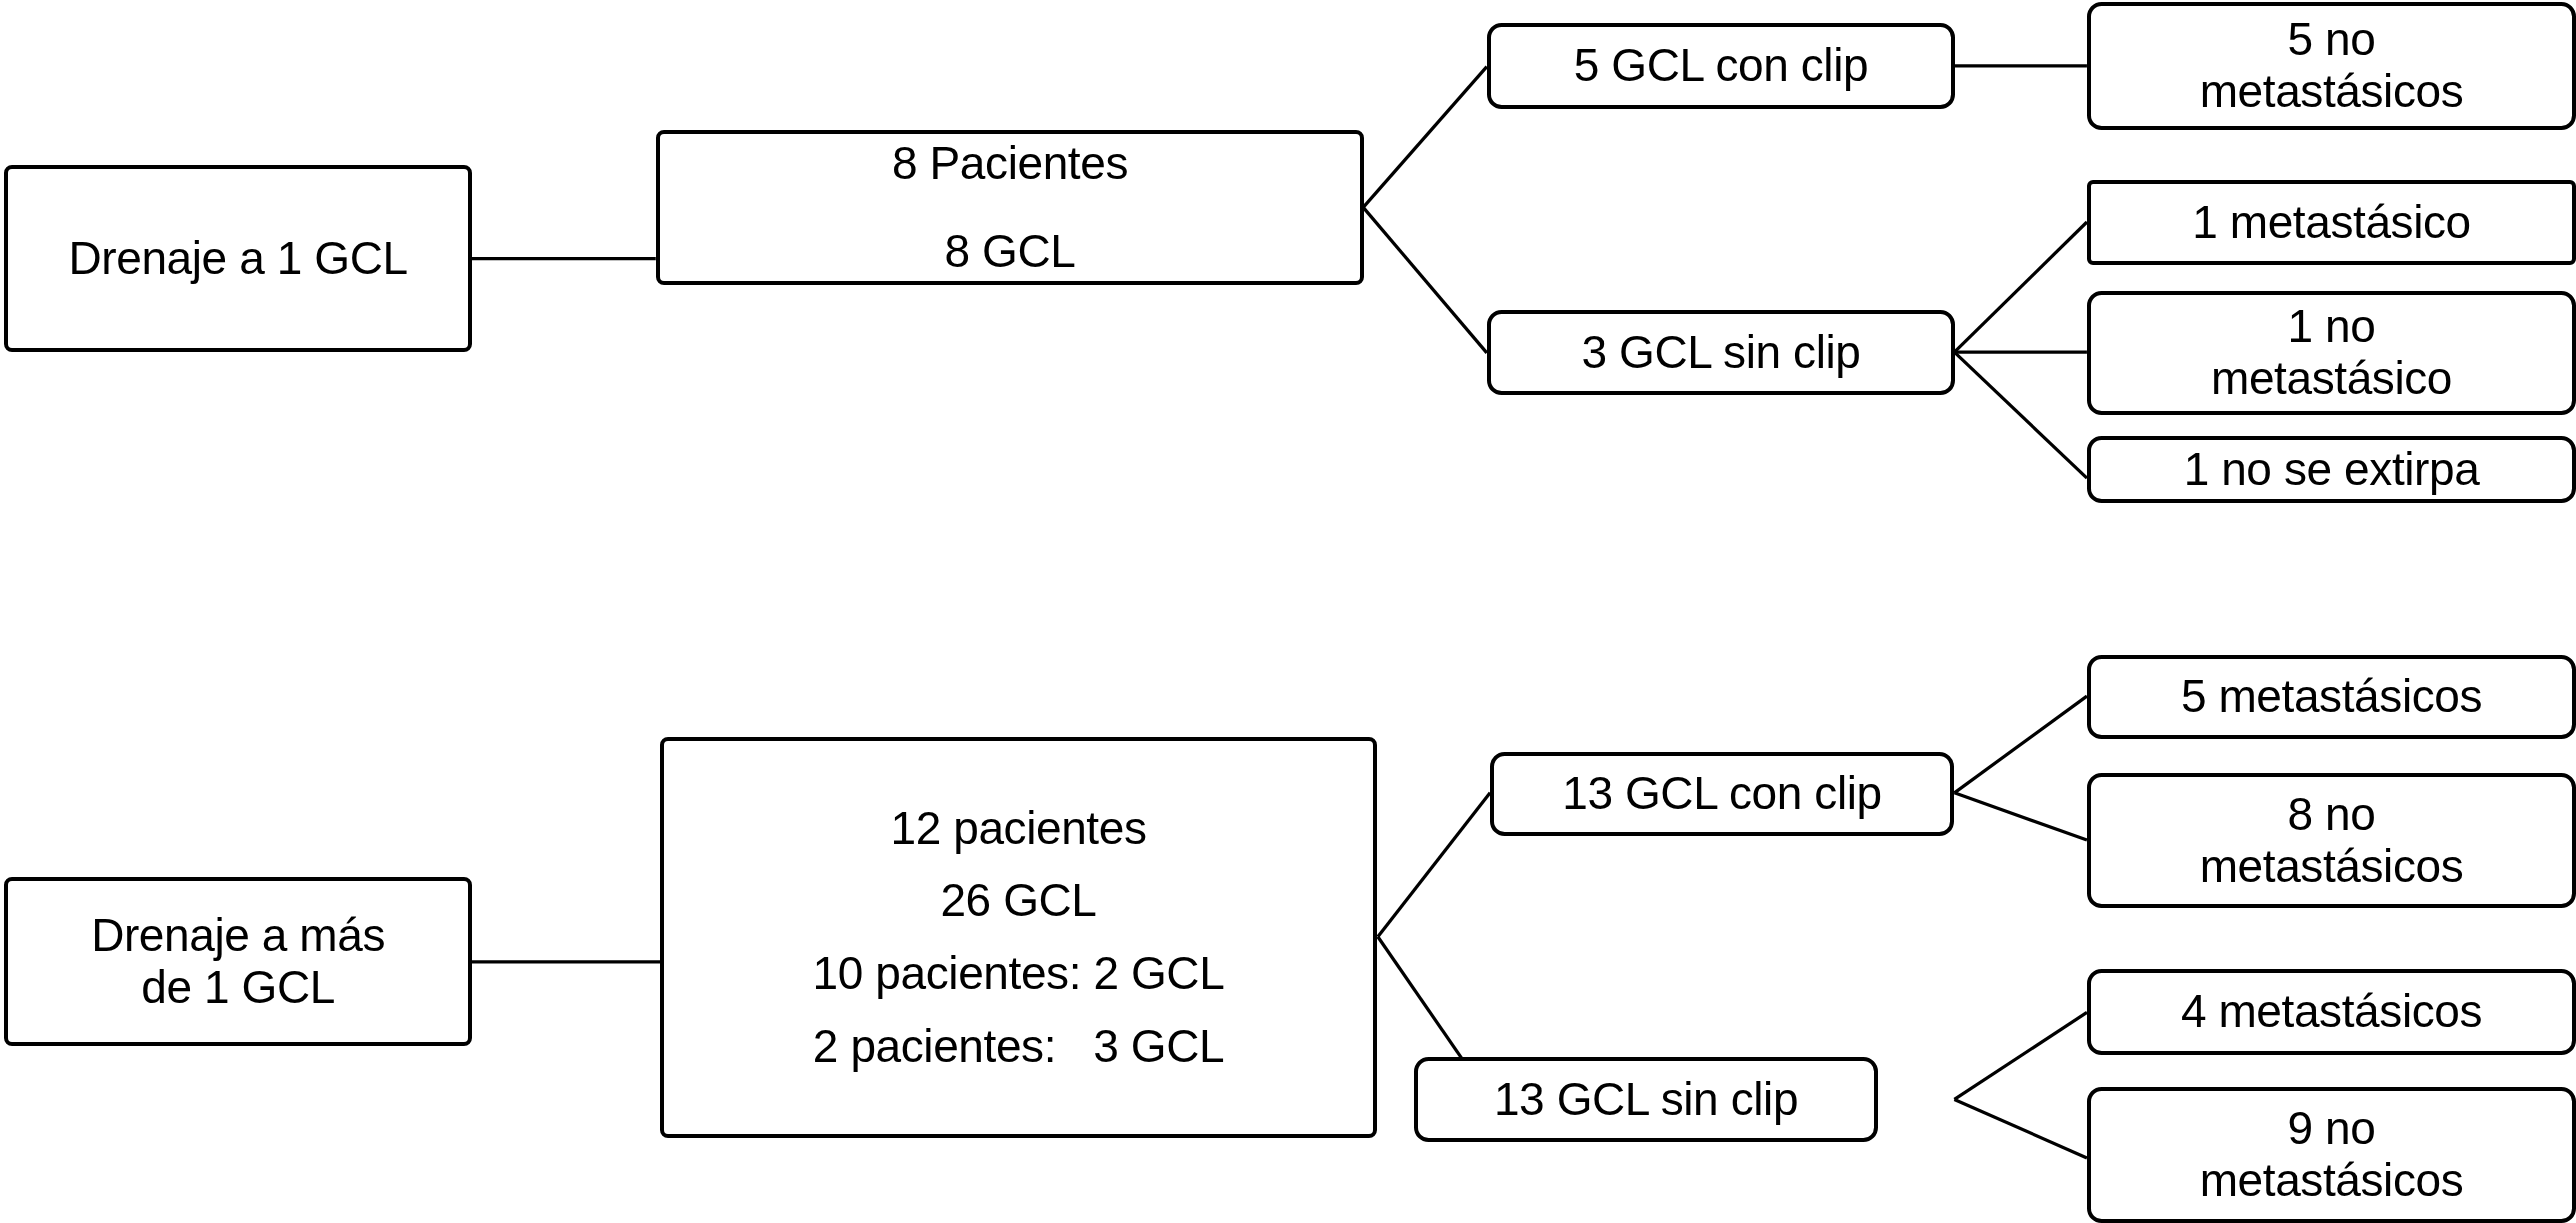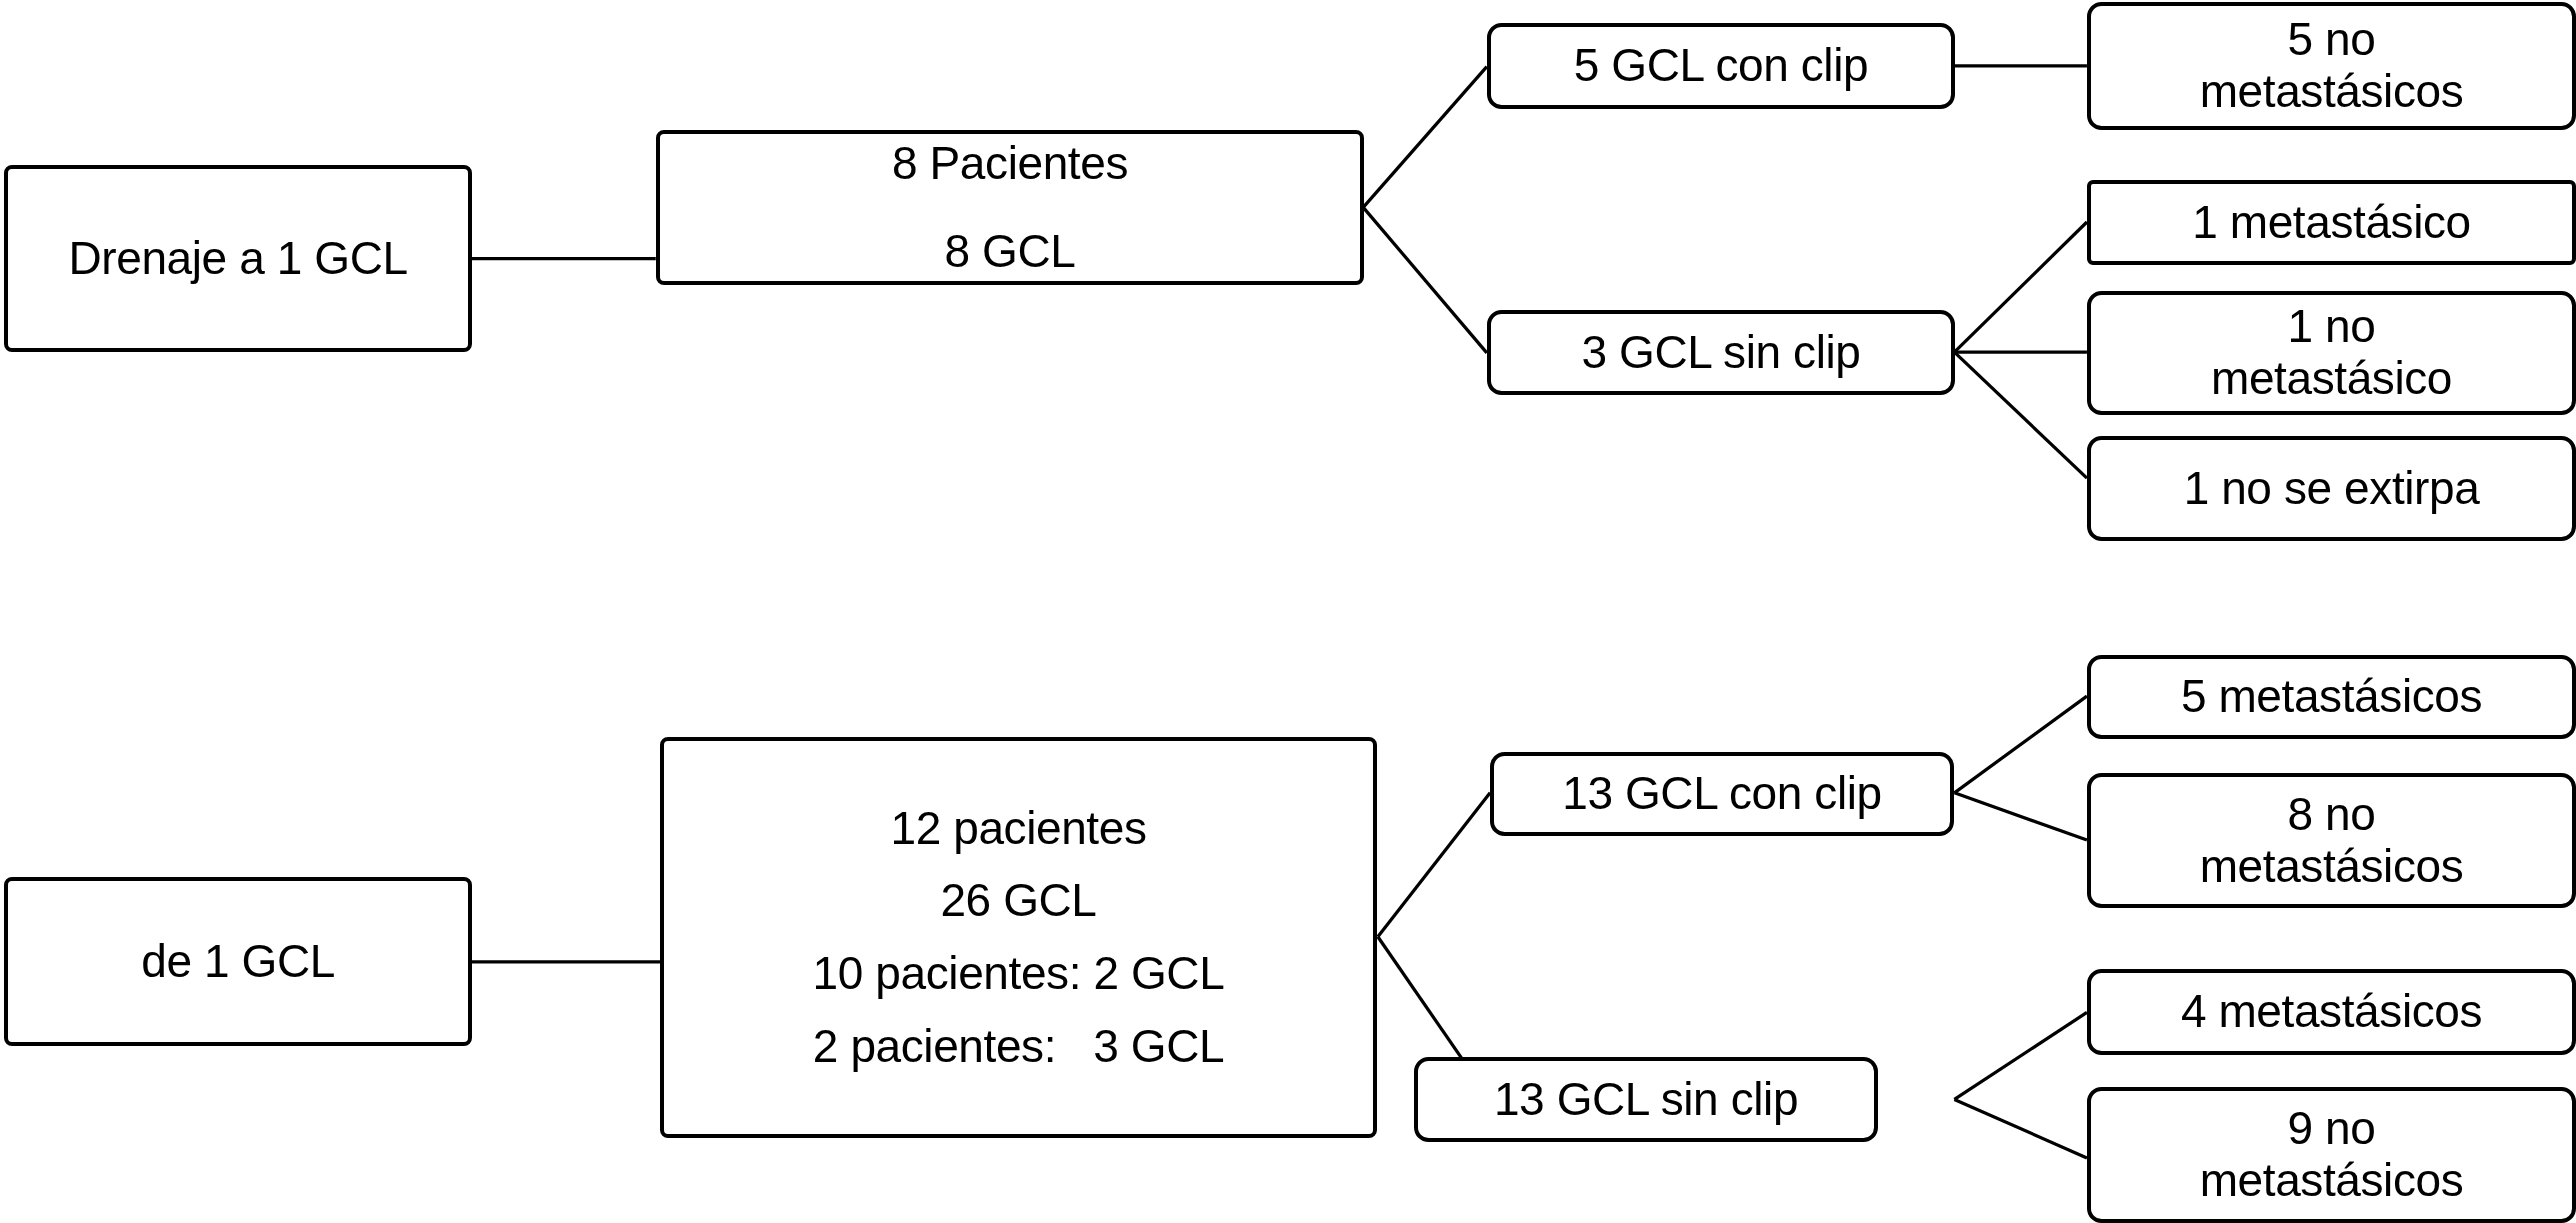--- a/index.html
+++ b/index.html
@@ -122,25 +122,26 @@
 
   <div class="node" style="left:2087px; top:180px; width:489px; height:85px;border-radius:6px;">
     <span class="line">1 metastásico</span>
   </div>
 
   <div class="node" style="left:2087px; top:291px; width:489px; height:124px;">
     <span class="line">1 no</span>
     <span class="line">metastásico</span>
   </div>
 
-  <div class="node" style="left:2087px; top:436px; width:489px; height:105px;">
+  <div class="node" style="left:2087px; top:436px; width:489px; height:67px;">
     <span class="line">1 no se extirpa</span>
   </div>
 
   <div class="node hub-mid" style="left:4.1px; top:877px; width:468px; height:169px;">
+    <span class="line">Drenaje a más</span>
     <span class="line">de 1 GCL</span>
   </div>
 
   <div class="node hub-big spaced-tight" style="left:660px; top:737px; width:717px; height:401px;">
     <span class="line">12 pacientes</span>
     <span class="line">26 GCL</span>
     <span class="line">10 pacientes: 2 GCL</span>
     <span class="line">2 pacientes:   3 GCL</span>
   </div>
 

